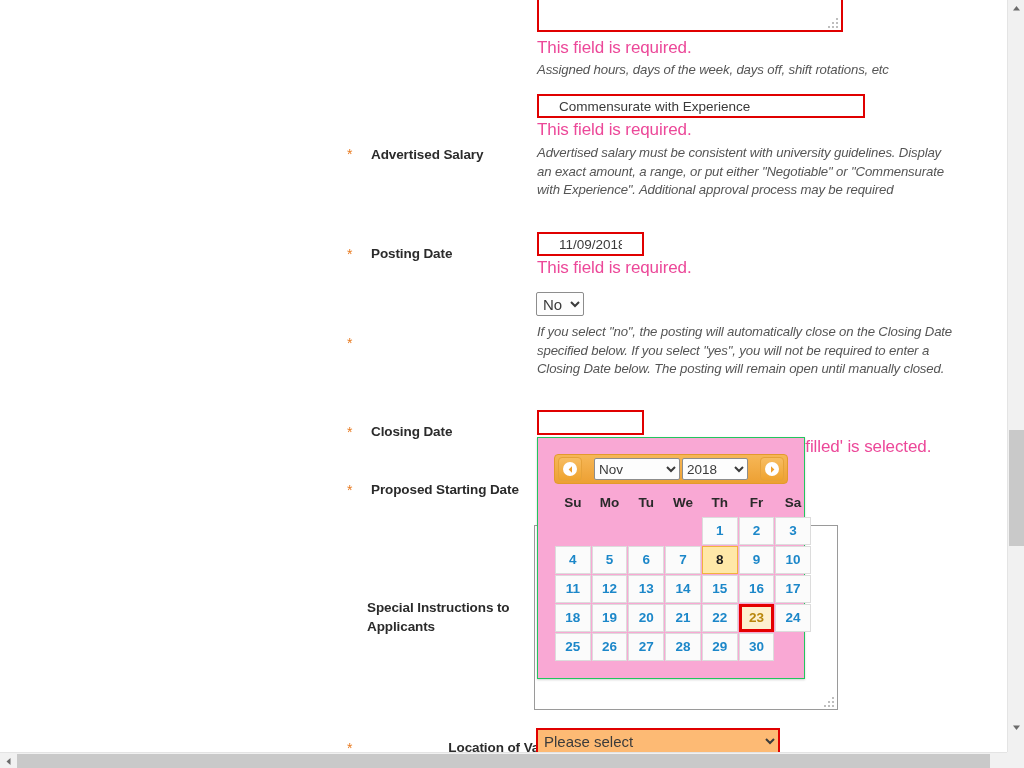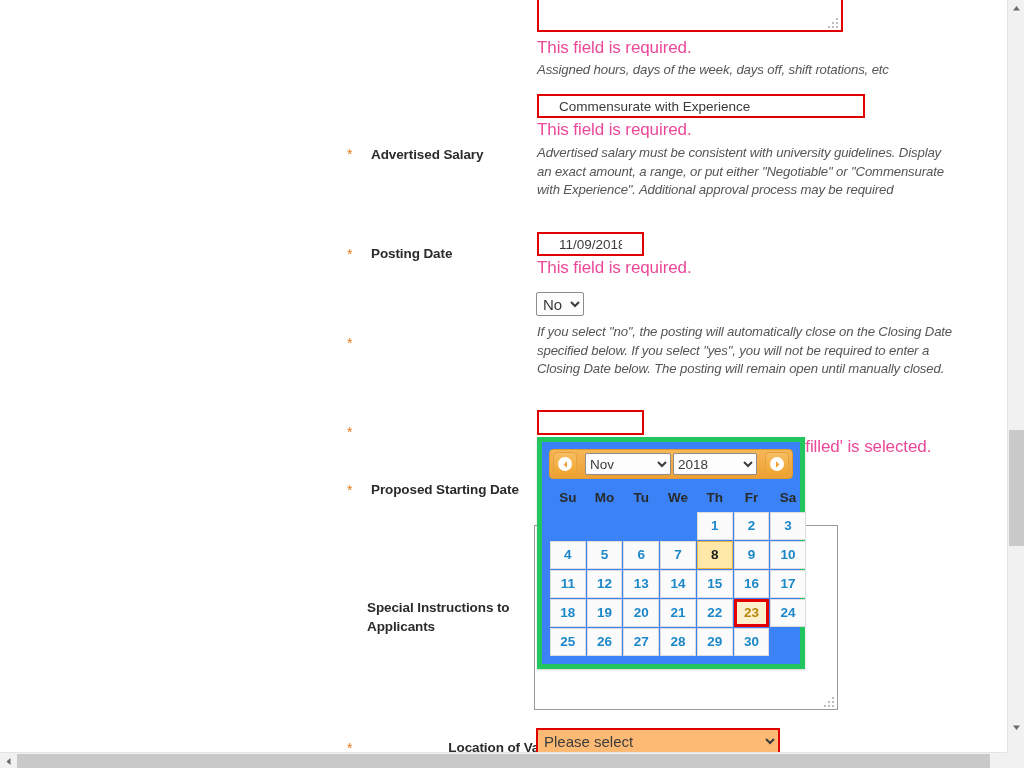--- a/index.html
+++ b/index.html
@@ -100,24 +100,24 @@
   }
   select.redsel {
     border: 2px solid #e00000;
     border-radius: 0;
     background: #fdba74;
   }
 
   
   #datepicker {
     position: absolute;
-    background: #3b82f6;
-    border: 5px solid #22c55e;
+    background: #f9a8d4;
+    border: 1px solid #22c55e;
     box-shadow: 0 1px 2px rgba(0,0,0,.18);
-    padding: 7px;
+    padding: 16px;
     z-index: 40;
   }
   .dp-header {
     position: relative;
     height: 30px;
     background: #f0a63a;
     background: linear-gradient(#f5b košt, #f0a63a);
     background: linear-gradient(#f6b757, #eda033);
     border: 1px solid #e39a2c;
     border-radius: 4px;
@@ -150,21 +150,21 @@
     font-family: "Liberation Sans", sans-serif;
     font-size: 13.5px;
     color: #3b3b3b;
     background: #fdfdfd;
     border: 1px solid #8d8d8d;
     border-radius: 2px;
     height: 22px;
     outline: none;
   }
   #dp-month { width: 86px; }
-  #dp-year { width: 84px; }
+  #dp-year { width: 66px; }
 
   table.dp-grid {
     border-collapse: separate;
     border-spacing: 1px;
     margin-top: 3px;
     width: 258px;
   }
   table.dp-grid th {
     font-size: 13.5px;
     font-weight: bold;
@@ -273,20 +273,21 @@
   <input class="textinput" type="text" style="left: 537px; top: 232px; width: 107px; height: 24px;" value="11/09/2018">
   <div class="errmsg" style="left:537px; top:258px;">This field is required.</div>
 
   <span class="req-star" style="left:347px; top:336px;">*</span>
 
   <select class="nativesel" id="open-until-filled-select" style="left:536px; top:292px; width:48px; height:24px;"><option value="No">No</option><option value="Yes">Yes</option></select>
 
   <div class="helptext" style="left:537px; top:323px; width:418px;">If you select "no", the posting will automatically close on the Closing Date specified below. If you select "yes", you will not be required to enter a Closing Date below. The posting will remain open until manually closed.</div>
 
   <span class="req-star" style="left:347px; top:425px;">*</span>
+  <div class="label" style="left:371px; top:422px;">Closing Date</div>
 
   <input class="textinput" type="text" style="left: 537px; top: 410px; width: 107px; height: 25px;" value="">
   <div class="errmsg" style="left:797px; top:437px;">l filled' is selected.</div>
 
   <span class="req-star" style="left:347px; top:483px;">*</span>
   <div class="label" style="left:367px; top:598px; width:160px;">Special Instructions to Applicants</div>
 
   <div class="label" style="left:371px; top:480px; width:200px;">Proposed Starting Date</div>
 
   <div class="textarea-plain" style="left:534px; top:525px; width:304px; height:185px;">

